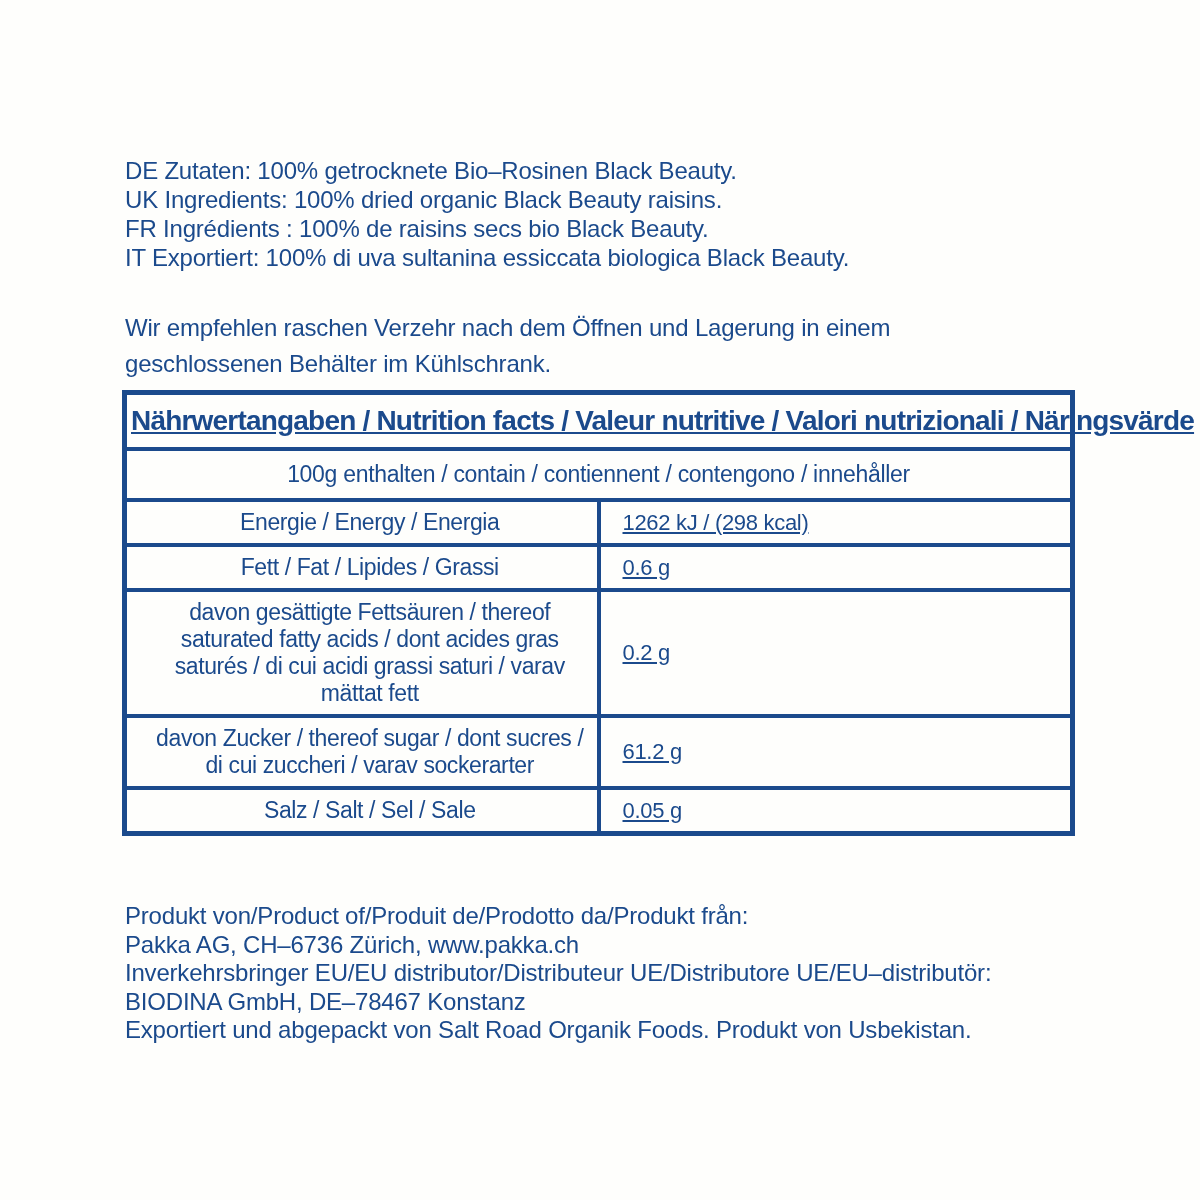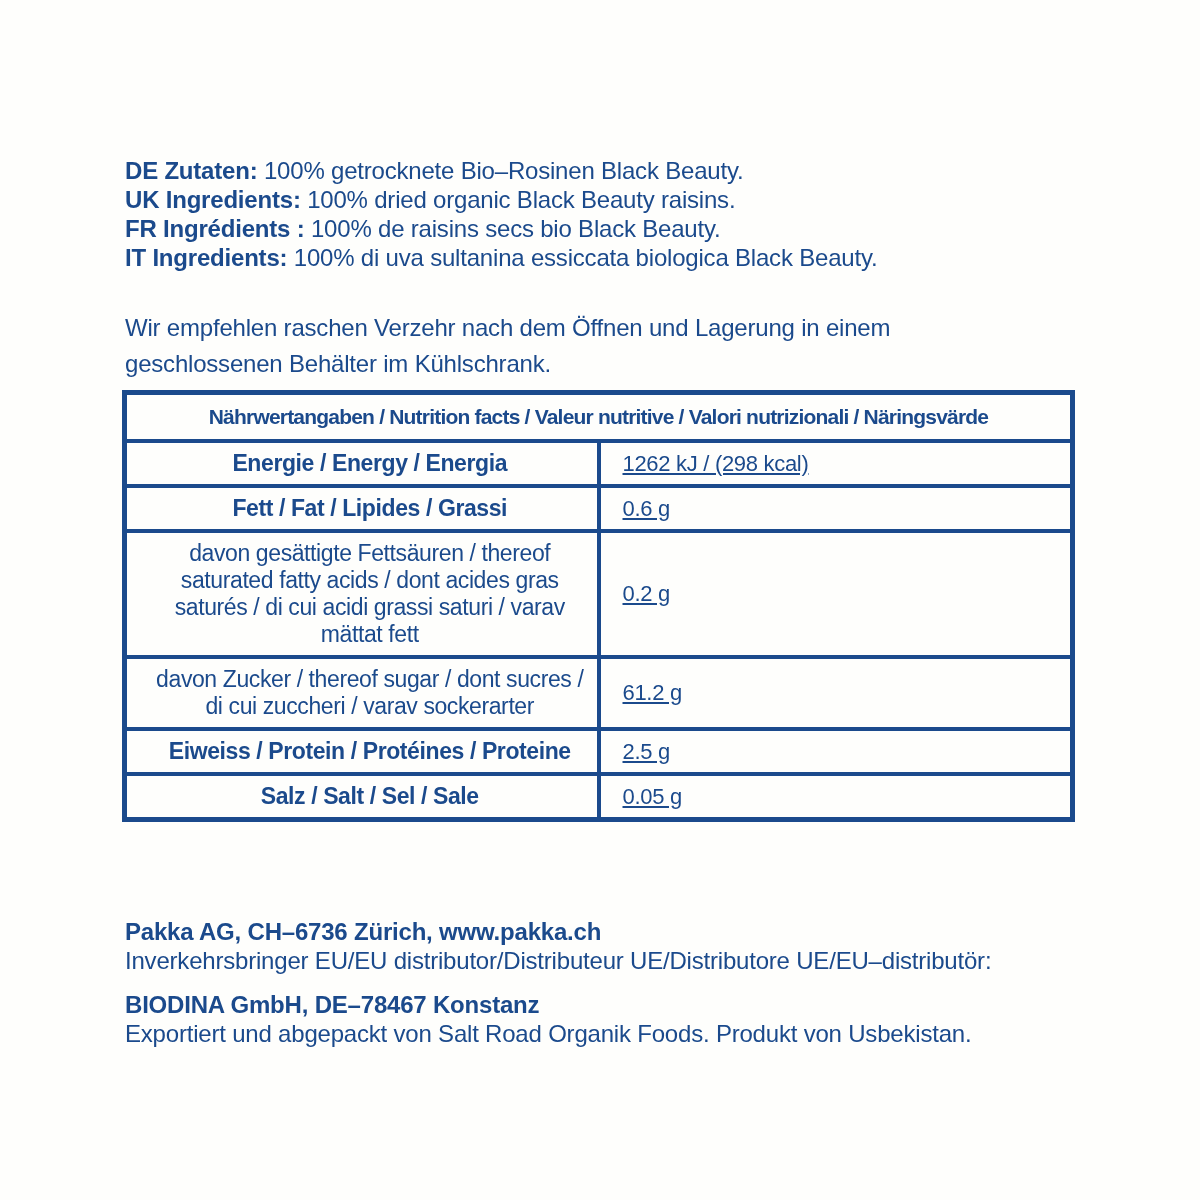--- a/index.html
+++ b/index.html
@@ -12,21 +12,21 @@
   }
   body {
     width: 1200px;
     height: 1200px;
     background: var(--bg);
     position: relative;
     font-family: "Liberation Sans", sans-serif;
     color: var(--navy);
     overflow: hidden;
   }
-  .b { font-weight: bold; margin-top: 16px; }
+  .b { font-weight: normal; }
 
   
   .ingredients {
     position: absolute;
     left: 125px;
     top: 156px;
     font-size: 24px;
     line-height: 29px;
     letter-spacing: -0.2px;
     white-space: nowrap;
@@ -53,26 +53,26 @@
     border-collapse: collapse;
     table-layout: fixed;
     border: 5px solid var(--navy);
   }
   table.nutrition td {
     border: 4px solid var(--navy);
     color: var(--navy);
     vertical-align: middle;
   }
   td.tbl-title {
-    text-align: center;
     font-weight: bold;
-    font-size: 21px;
+    font-size: 28px;
     letter-spacing: -0.8px;
     padding: 10px 4px;
     white-space: nowrap;
+    text-decoration: underline;
   }
   td.tbl-subtitle {
     text-align: center;
     font-size: 23px;
     letter-spacing: -0.3px;
     padding: 10px 4px;
     white-space: nowrap;
   }
   td.lbl {
     width: 700px;
@@ -102,55 +102,55 @@
   }
   .footer-line { display: block; }
 </style>
 </head>
 <body>
 
 <div class="ingredients">
   <span class="ing-line"><span class="b">DE Zutaten:</span> <span>100% getrocknete Bio–Rosinen Black Beauty.</span></span>
   <span class="ing-line"><span class="b">UK Ingredients:</span> <span>100% dried organic Black Beauty raisins.</span></span>
   <span class="ing-line"><span class="b">FR Ingrédients :</span> <span>100% de raisins secs bio Black Beauty.</span></span>
-  <span class="ing-line"><span class="b">IT Ingredients:</span> <span>100% di uva sultanina essiccata biologica Black Beauty.</span></span>
+  <span class="ing-line"><span class="b">IT Exportiert:</span> <span>100% di uva sultanina essiccata biologica Black Beauty.</span></span>
 </div>
 
 <div class="storage-note">Wir empfehlen raschen Verzehr nach dem Öffnen und Lagerung in einem geschlossenen Behälter im Kühlschrank.</div>
 
 <table class="nutrition">
   <tbody>
     <tr>
       <td class="tbl-title" colspan="2">Nährwertangaben / Nutrition facts / Valeur nutritive / Valori nutrizionali / Näringsvärde</td>
+    </tr>
+    <tr>
+      <td class="tbl-subtitle" colspan="2">100g enthalten / contain / contiennent / contengono / innehåller</td>
     </tr>
     <tr>
       <td class="lbl b">Energie / Energy / Energia</td>
       <td class="val">1262 kJ / (298 kcal)</td>
     </tr>
     <tr>
       <td class="lbl b">Fett / Fat / Lipides / Grassi</td>
       <td class="val">0.6 g</td>
     </tr>
     <tr>
       <td class="lbl">davon gesättigte Fettsäuren / thereof saturated fatty acids / dont acides gras saturés / di cui acidi grassi saturi / varav mättat fett</td>
       <td class="val">0.2 g</td>
     </tr>
     <tr>
       <td class="lbl">davon Zucker / thereof sugar / dont sucres / di cui zuccheri / varav sockerarter</td>
       <td class="val">61.2 g</td>
     </tr>
     <tr>
-      <td class="lbl b">Eiweiss / Protein / Protéines / Proteine</td>
-      <td class="val">2.5 g</td>
-    </tr>
-    <tr>
       <td class="lbl b">Salz / Salt / Sel / Sale</td>
       <td class="val">0.05 g</td>
     </tr>
   </tbody>
 </table>
 
 <div class="footer">
+  <span class="footer-line">Produkt von/Product of/Produit de/Prodotto da/Produkt från:</span>
   <span class="footer-line b">Pakka AG, CH–6736 Zürich, www.pakka.ch</span>
   <span class="footer-line">Inverkehrsbringer EU/EU distributor/Distributeur UE/Distributore UE/EU–distributör:</span>
   <span class="footer-line b">BIODINA GmbH, DE–78467 Konstanz</span>
   <span class="footer-line">Exportiert und abgepackt von Salt Road Organik Foods. Produkt von Usbekistan.</span>
 </div>
 
 </body></html>

